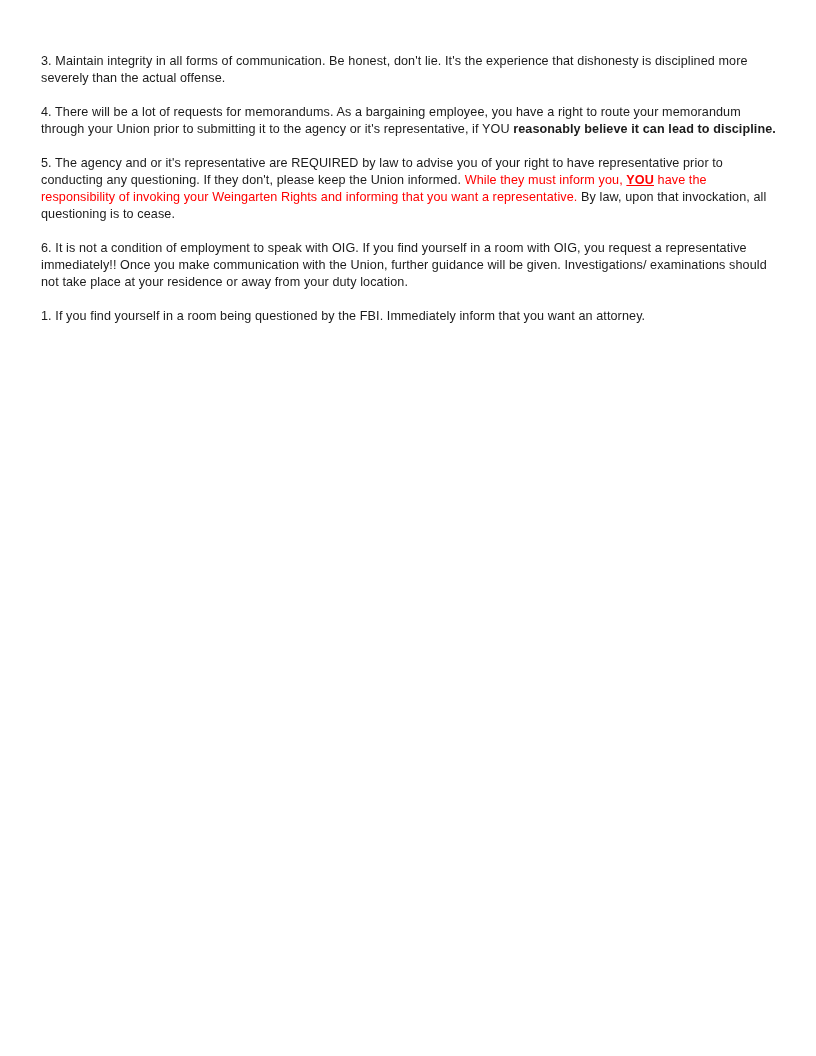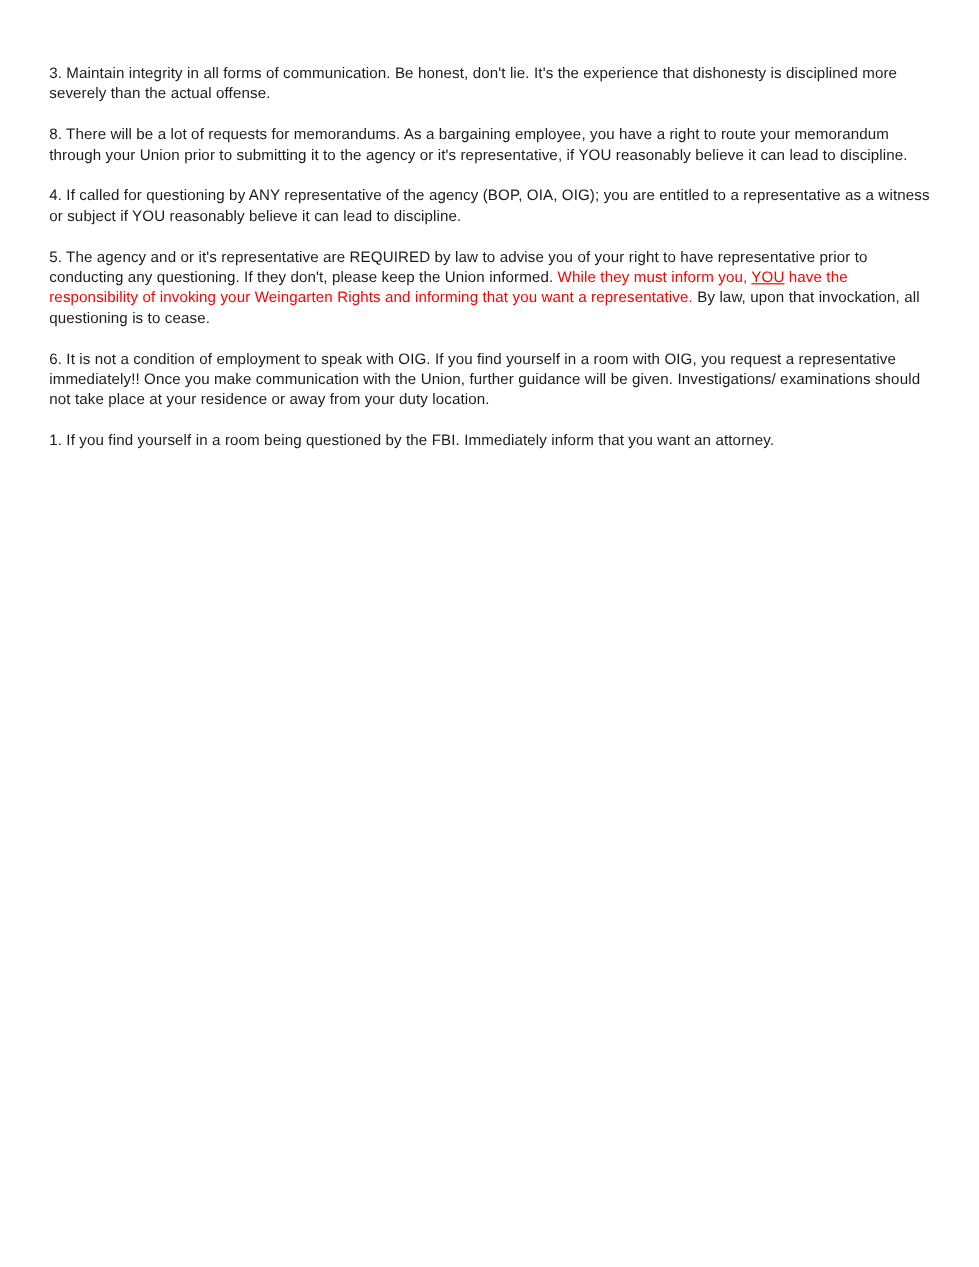--- a/index.html
+++ b/index.html
@@ -21,28 +21,27 @@
     font-family: "Liberation Sans", sans-serif;
     font-size: 12.6px;
     line-height: 17px;
     color: #1b1b1b;
     letter-spacing: 0.1px;
   }
   .doc p {
     margin: 0 0 17px 0;
     padding: 0;
   }
-  .run-bold { font-weight: 400; }
+  .run-bold { font-weight: 700; }
   .run-underline { text-decoration: underline; }
 </style>
 </head>
 <body>
 
 <div class="page">
   <div class="doc" id="doc-body" style="color: rgb(27, 27, 27);">
       <p><span>3. Maintain integrity in all forms of communication. Be honest, don't lie. It's the experience that dishonesty is disciplined more severely than the actual offense.</span></p>
-      <p><span>8. There will be a lot of requests for memorandums. As a bargaining employee, you have a right to route your memorandum through your Union prior to submitting it to the agency or it's representative, if YOU </span><span class="run-bold">reasonably believe it can lead to discipline.</span></p>
-      <p><span>4. If called for questioning by ANY representative of the agency (BOP, OIA, OIG); you are entitled to a representative as a witness or subject if YOU </span><span class="run-bold">reasonably believe it can lead to discipline.</span></p>
+      <p><span>4. There will be a lot of requests for memorandums. As a bargaining employee, you have a right to route your memorandum through your Union prior to submitting it to the agency or it's representative, if YOU </span><span class="run-bold">reasonably believe it can lead to discipline.</span></p>
       <p><span>5. The agency and or it's representative are REQUIRED by law to advise you of your right to have representative prior to conducting any questioning. If they don't, please keep the Union informed. </span><span style="color: rgb(255, 0, 0);">While they must inform you, </span><span class="run-bold run-underline" style="color: rgb(255, 0, 0);">YOU</span><span style="color: rgb(255, 0, 0);"> have the responsibility of invoking your Weingarten Rights and informing that you want a representative.</span><span> By law, upon that invockation, all questioning is to cease.</span></p>
       <p><span>6. It is not a condition of employment to speak with OIG. If you find yourself in a room with OIG, you request a representative immediately!! Once you make communication with the Union, further guidance will be given. Investigations/ examinations should not take place at your residence or away from your duty location.</span></p>
       <p><span>1. If you find yourself in a room being questioned by the FBI. Immediately inform that you want an attorney.</span></p>
     </div>
 </div>
 
 </body></html>

